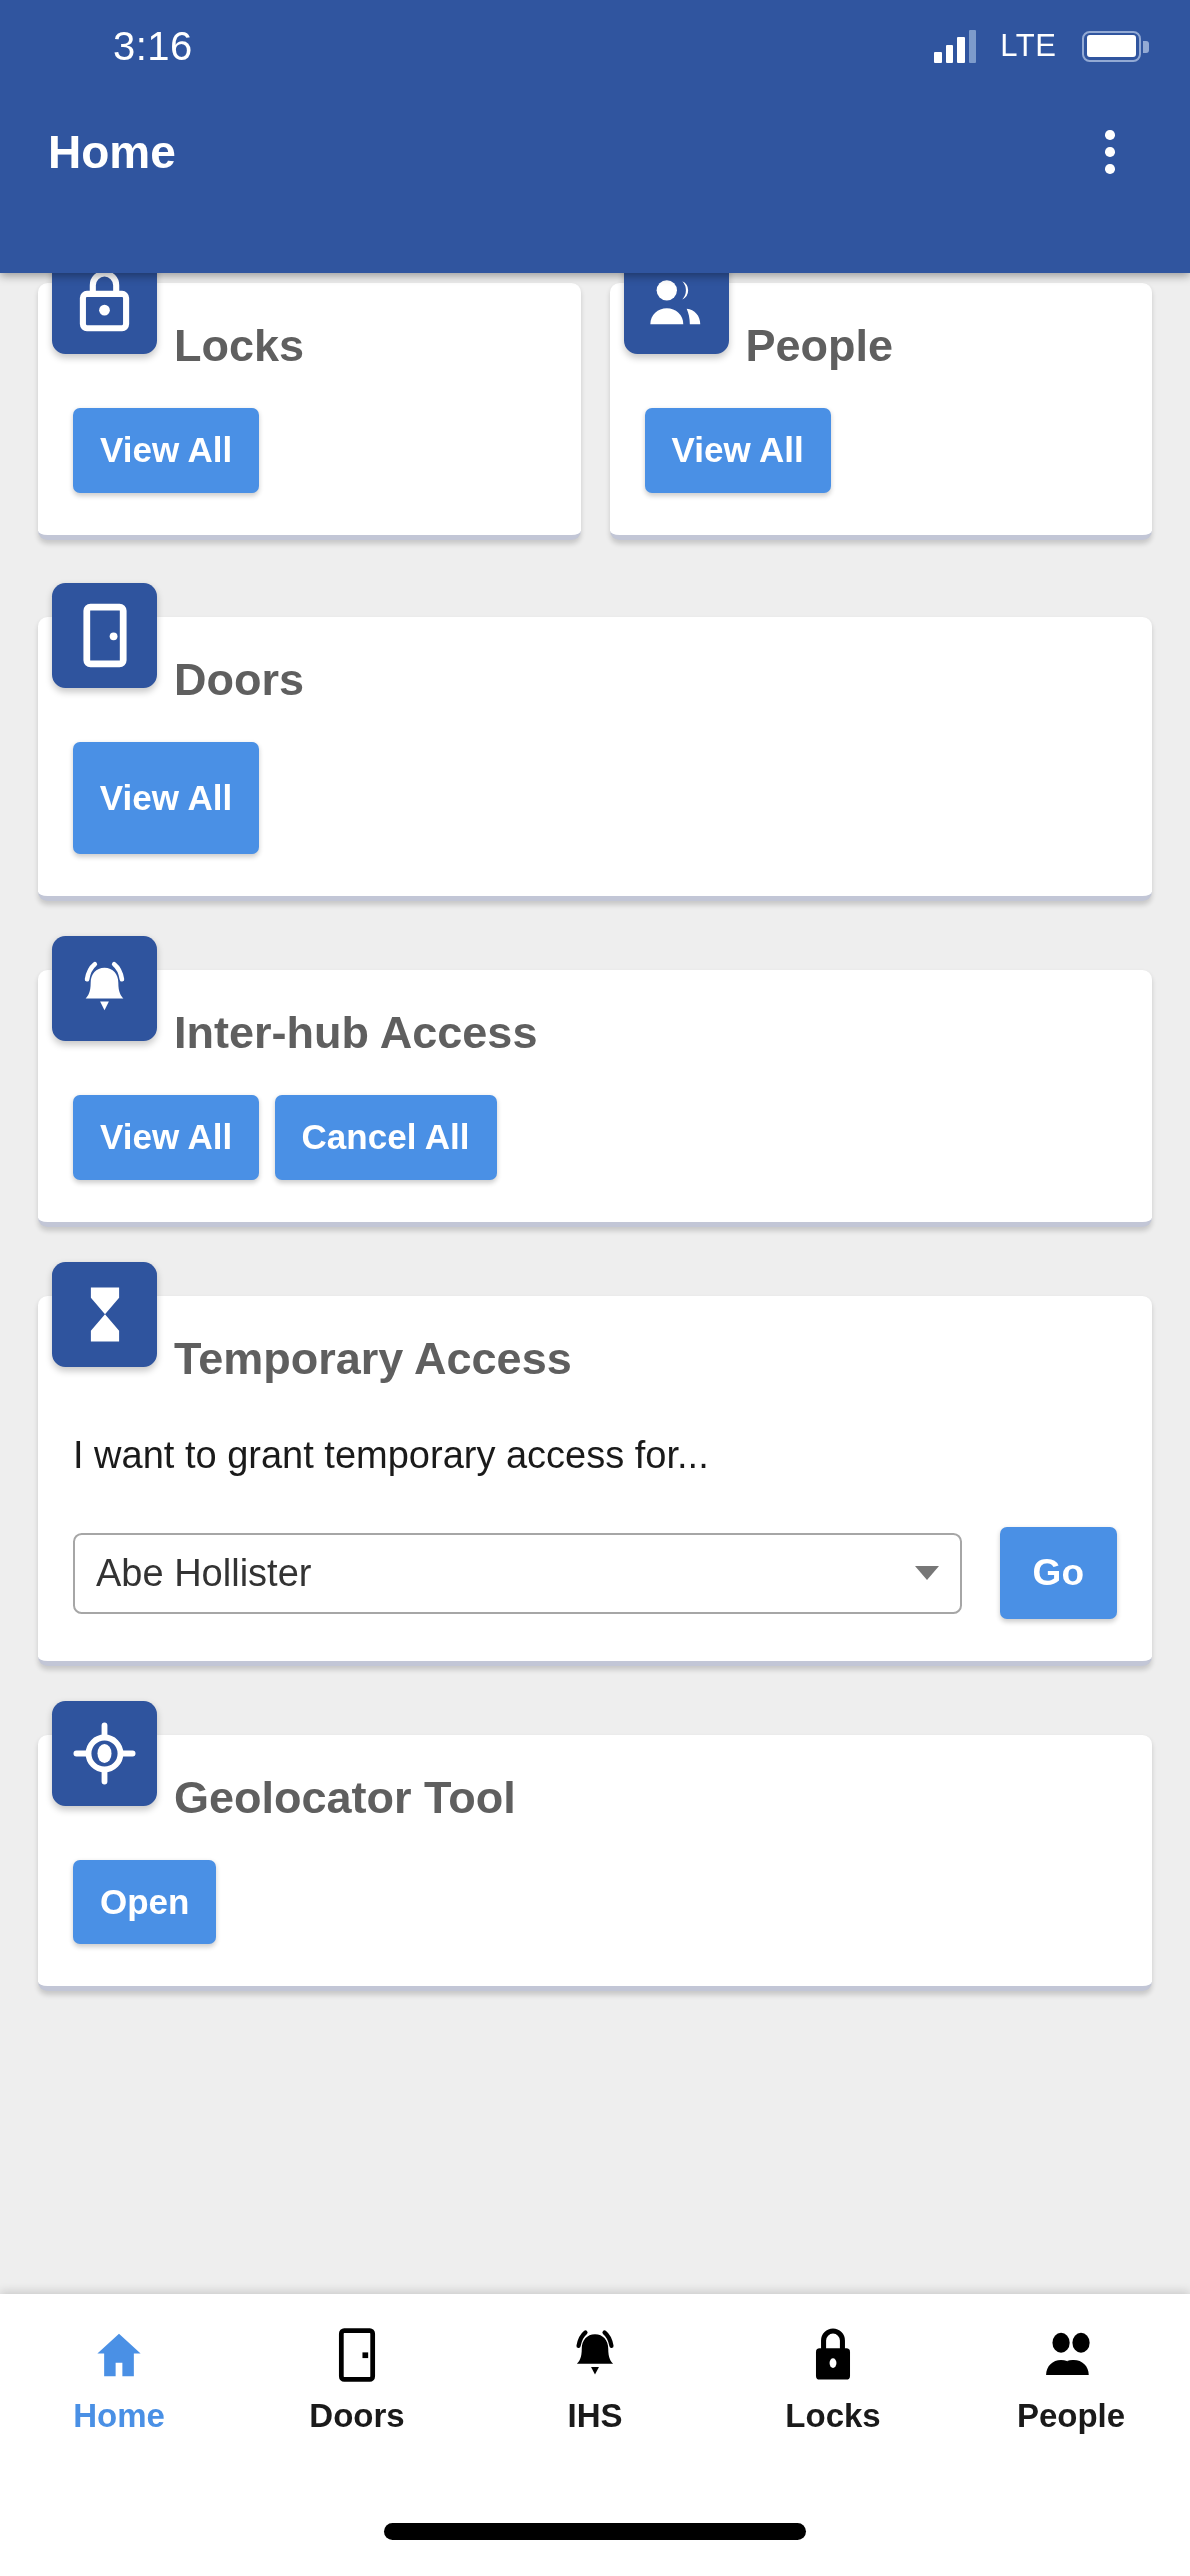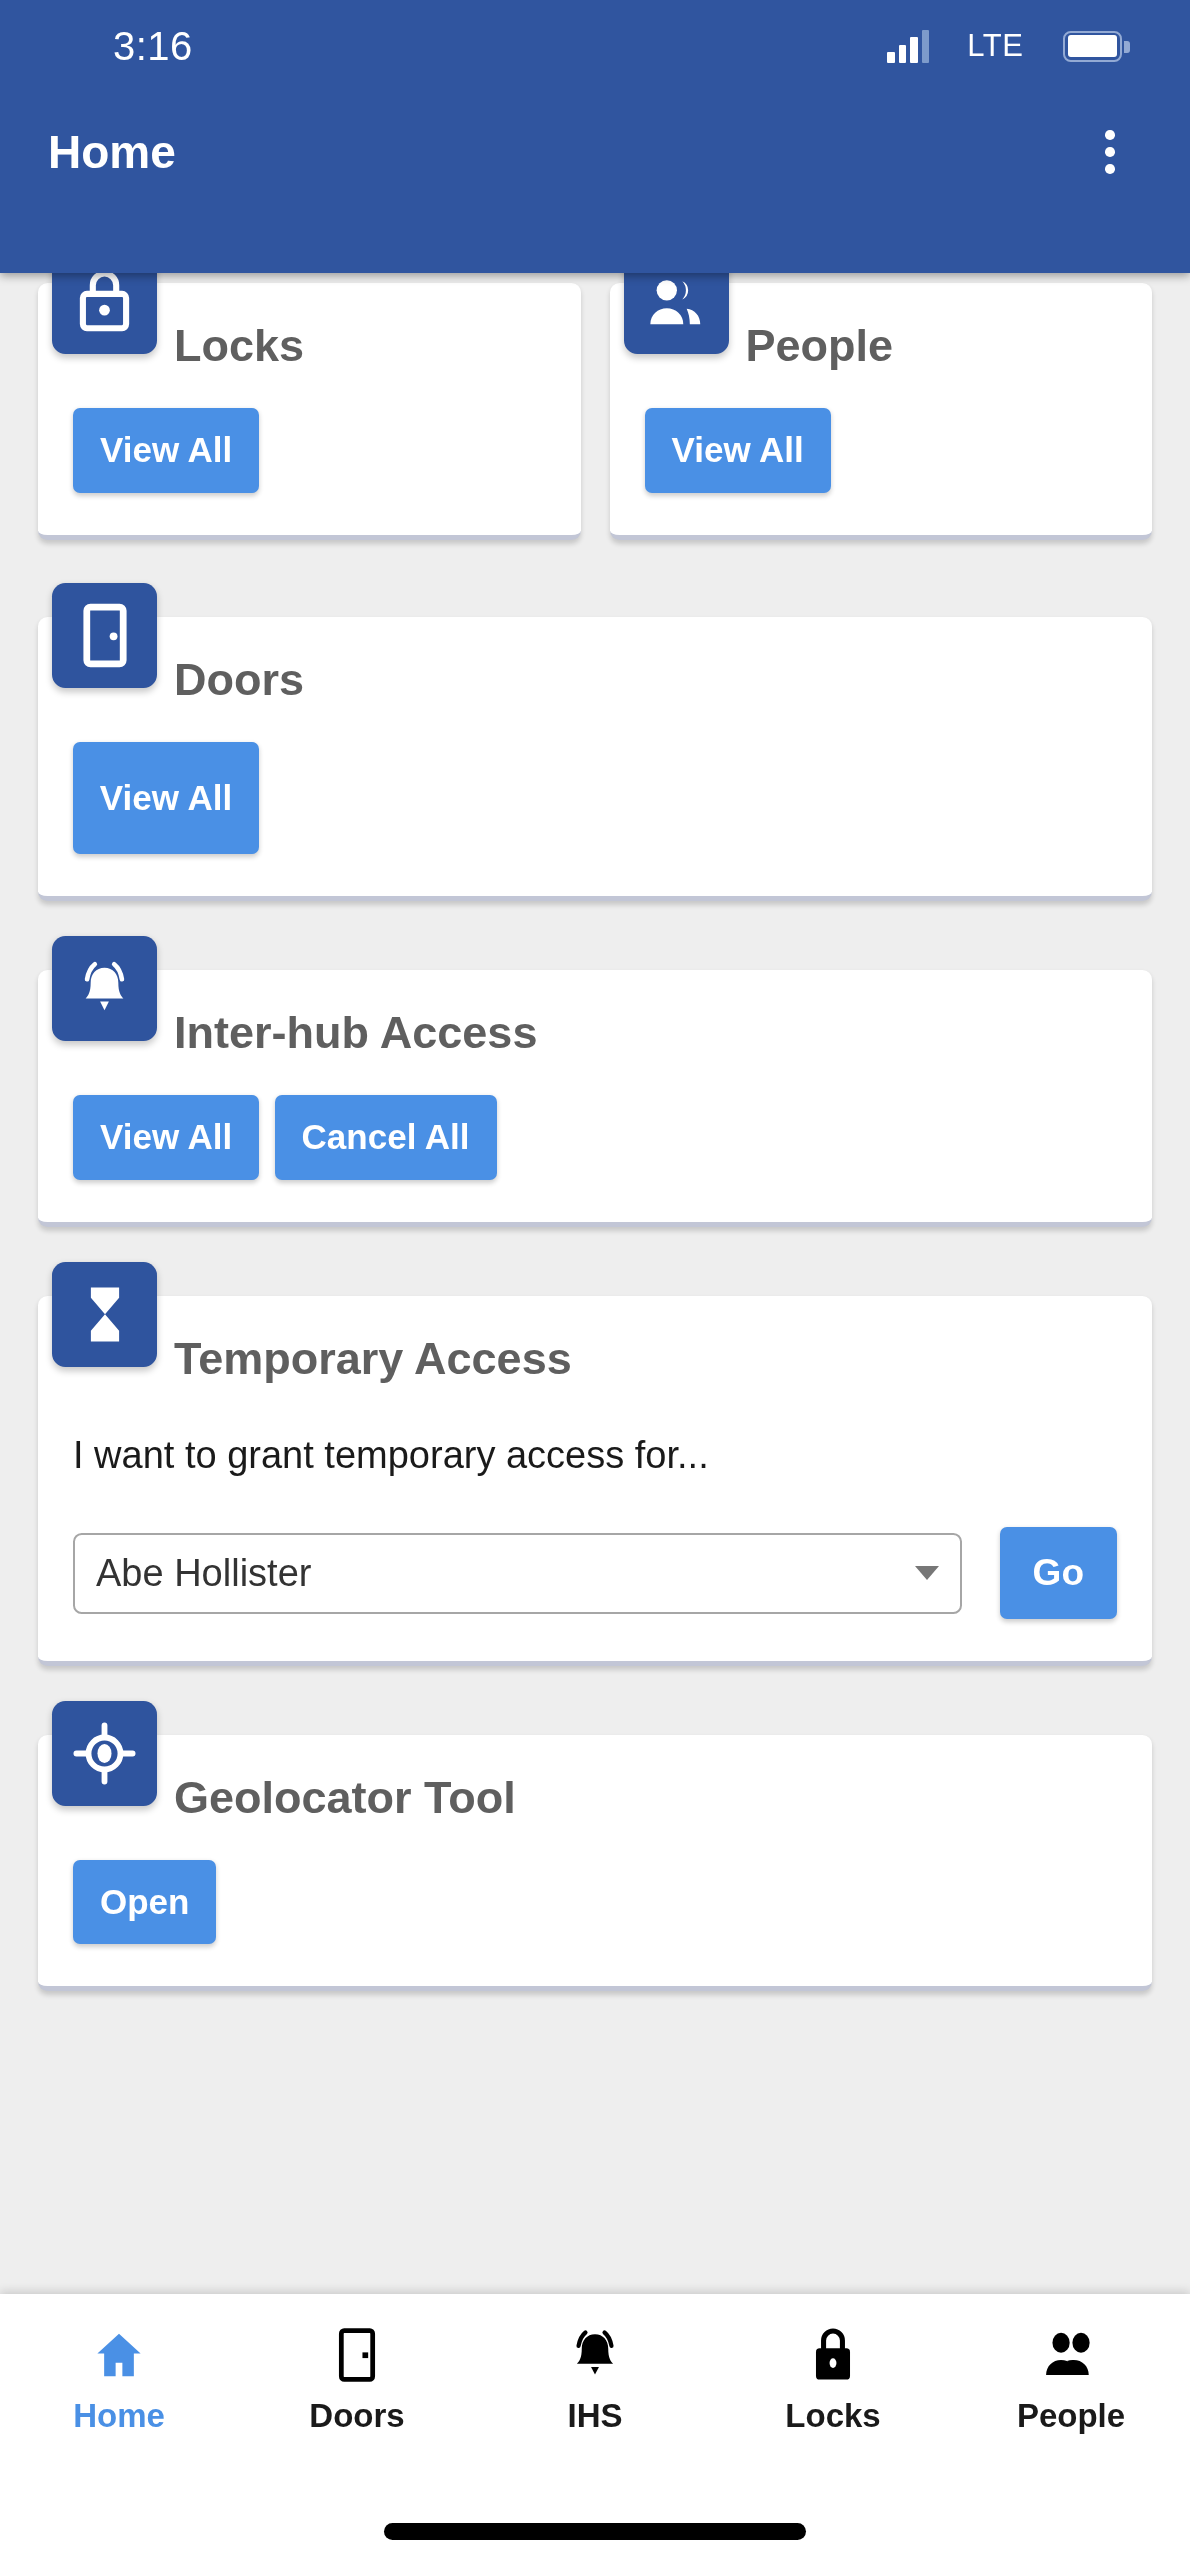--- a/index.html
+++ b/index.html
@@ -32,34 +32,34 @@
   }
 
   .statusbar {
     position: absolute;
     top: 0; left: 0;
     width: 1190px;
     height: 92px;
     display: flex;
     align-items: center;
     justify-content: space-between;
-    padding: 0 68px 0 113px;
+    padding: 0 49px 0 113px;
   }
 
   .status-time {
     color: #ffffff;
     font-size: 40px;
     font-weight: 400;
     letter-spacing: 0.5px;
   }
 
   .status-right {
     display: flex;
     align-items: center;
-    gap: 32px;
+    gap: 18px;
   }
 
   .signal-bars {
     display: flex;
     align-items: flex-end;
     gap: 3.8px;
     height: 33px;
   }
   .signal-bars i {
     display: block;

